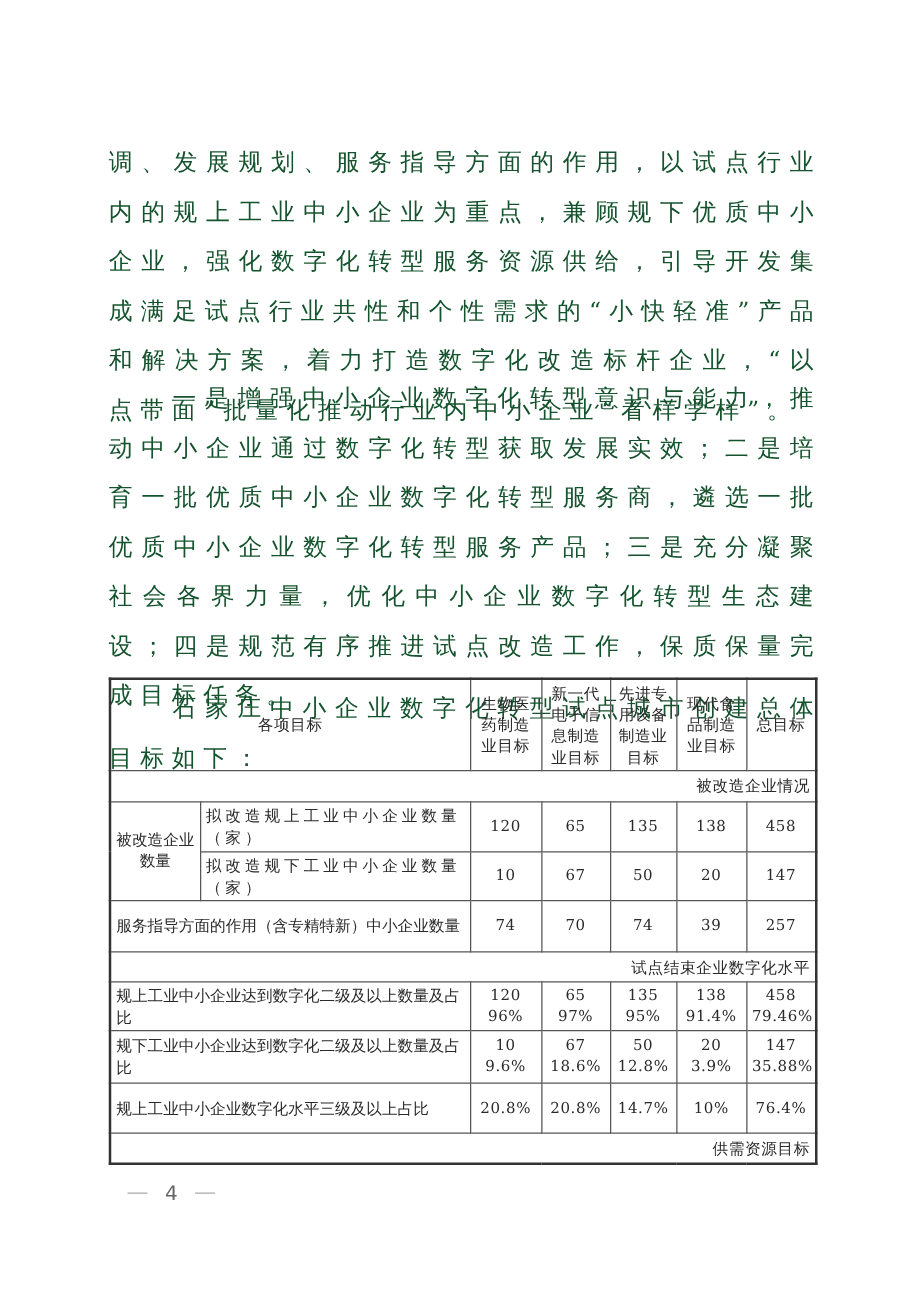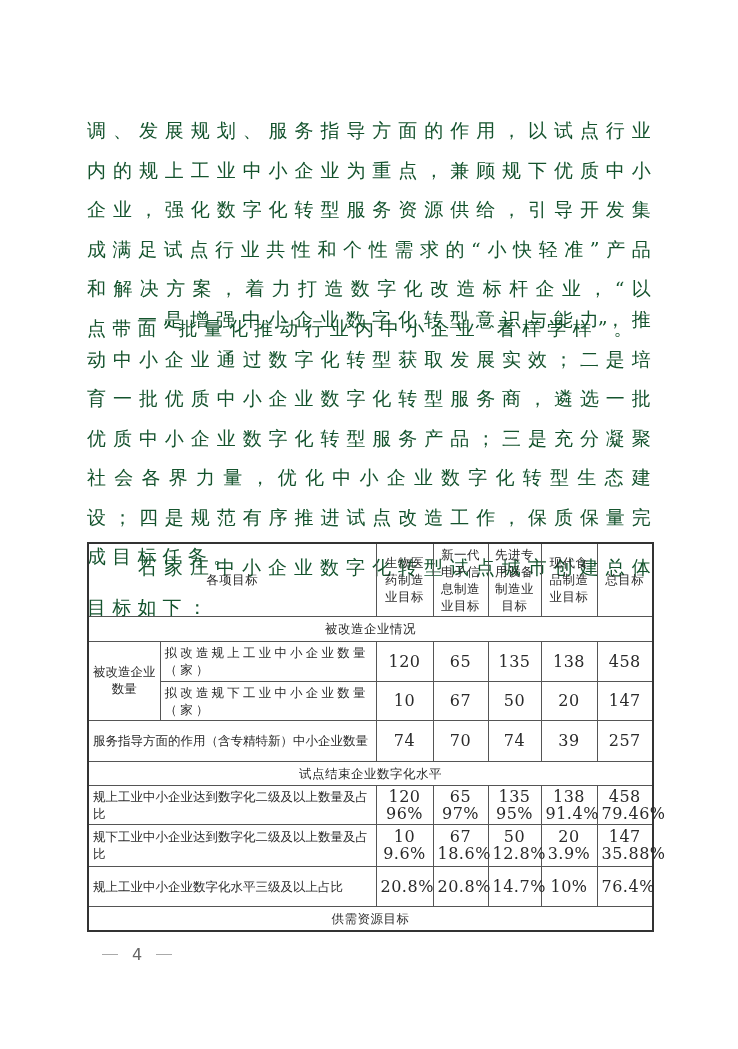--- a/index.html
+++ b/index.html
@@ -10,24 +10,24 @@
   .para.indent { text-indent: 51px; }
   #p1 { top: 111px; }
   #p2 { top: 300px; }
   #p3 { top: 504px; margin-top: 44px; }
 
   table.goals { position: absolute; left: 87px; top: 542px; width: 565px; border-collapse: collapse;
                 font-size: 12.5px; color: #2a2a2a; table-layout: fixed; }
   table.goals td { border: 1px solid #555; padding: 1px 4px; vertical-align: middle; line-height: 17px; }
   table.goals { border: 2px solid #333; }
   .c { text-align: center; font-family: Liberation Serif, serif; }
-  .num { text-align: center; font-size: 16px; letter-spacing: 0.5px; }
+  .num { text-align: center; font-size: 12px; letter-spacing: 0.5px; }
   .hdr { text-align: center; letter-spacing: 0.5px; }
   .spaced { letter-spacing: 3.2px; }
-  .sec { text-align: center; letter-spacing: 0.5px; }
+  .sec { text-align: right; letter-spacing: 0.5px; }
   .page-num { position: absolute; top: 945px; left: 102px; font-size: 16px; color: #666;
               font-family: "DejaVu Sans", sans-serif; display: flex; align-items: center; gap: 14px; }
   .dash { display: inline-block; width: 16px; height: 1px; background: #aaa; }
 </style>
 </head>
 <body>
 
 <p id="p1" class="para">调、发展规划、服务指导方面的作用，以试点行业内的规上工业中小企业为重点，兼顾规下优质中小企业，强化数字化转型服务资源供给，引导开发集成满足试点行业共性和个性需求的“小快轻准”产品和解决方案，着力打造数字化改造标杆企业，“以点带面”批量化推动行业内中小企业“看样学样”。</p>
 <p id="p2" class="para indent">一是增强中小企业数字化转型意识与能力，推动中小企业通过数字化转型获取发展实效；二是培育一批优质中小企业数字化转型服务商，遴选一批优质中小企业数字化转型服务产品；三是充分凝聚社会各界力量，优化中小企业数字化转型生态建设；四是规范有序推进试点改造工作，保质保量完成目标任务。</p>
 <p id="p3" class="para indent">石家庄中小企业数字化转型试点城市创建总体目标如下：</p>

